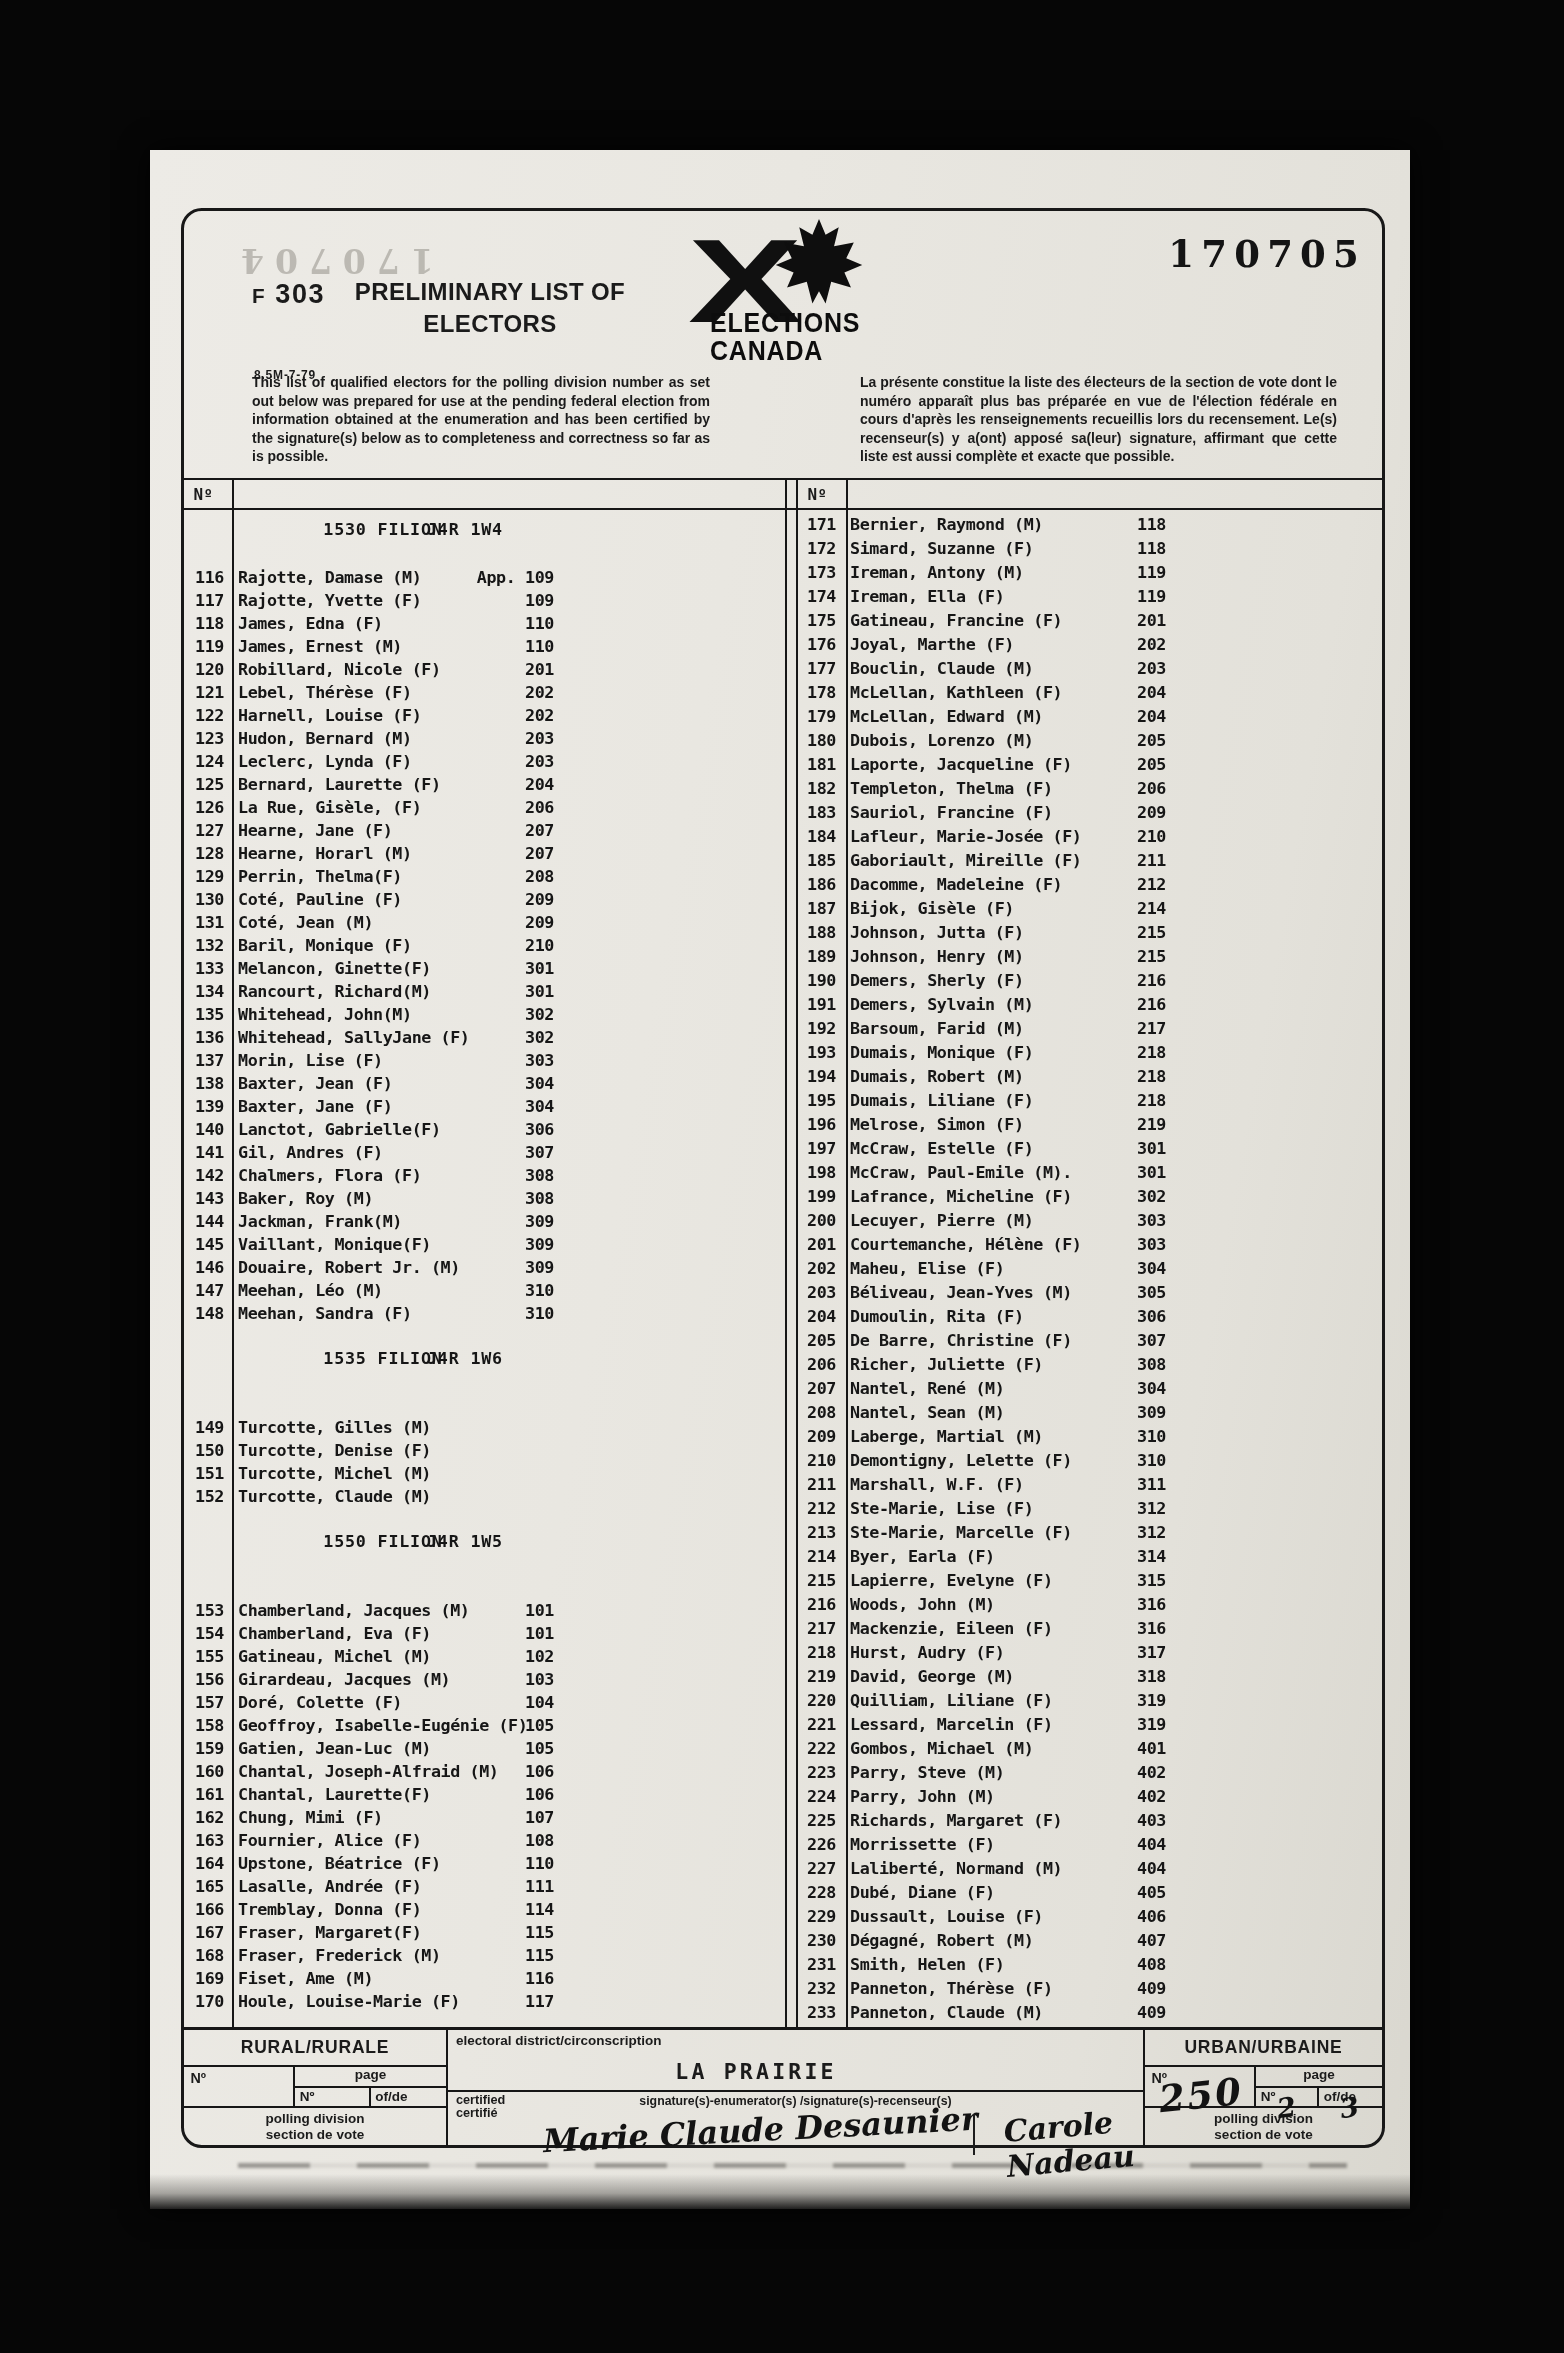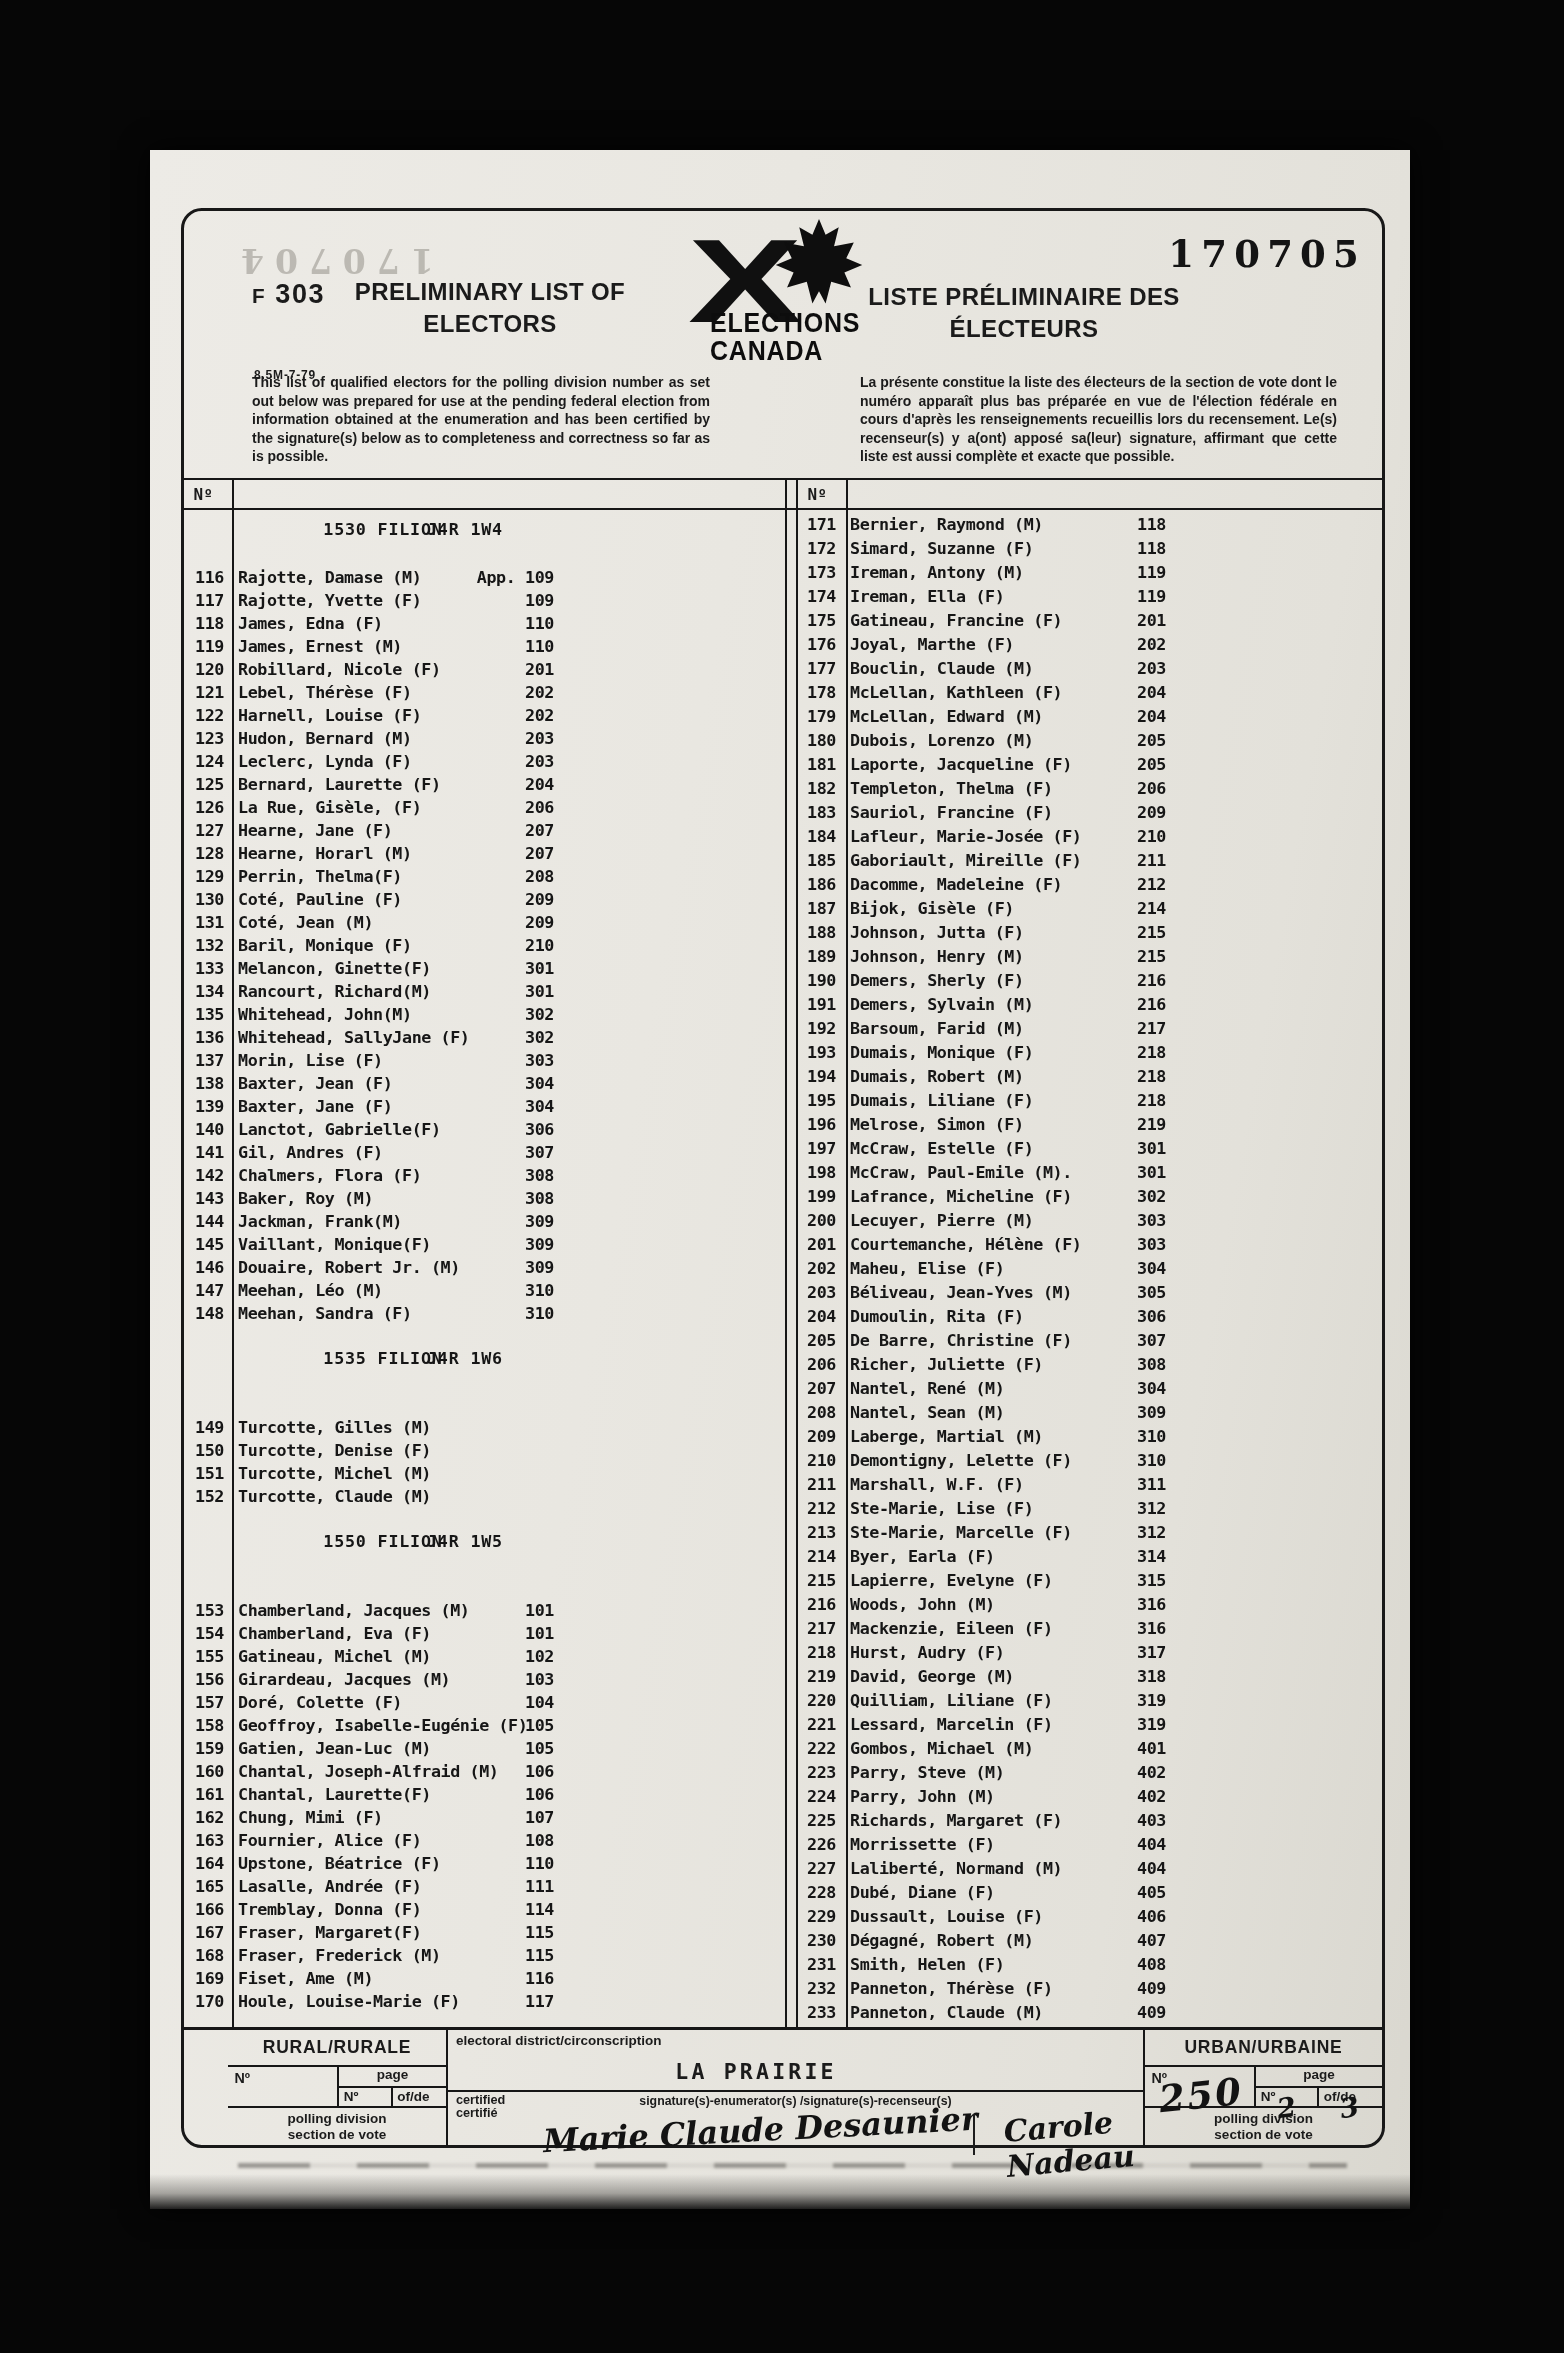--- a/index.html
+++ b/index.html
@@ -71,21 +71,21 @@
   .row .apt{position:absolute;left:239px;width:131px;text-align:right;}
   .row.address{height:24px;margin-top:22px;margin-bottom:45px;}
   .row.address.first{margin-top:4.8px;margin-bottom:24px;}
   .row.address .street{position:absolute;left:64px;width:270px;text-align:center;letter-spacing:0.8px;}
   .row.address .postal{position:absolute;left:243px;width:127px;text-align:left;letter-spacing:0.8px;}
 
   
   .footer{position:absolute;left:0;right:0;top:1819px;bottom:0;display:grid;
           grid-template-columns:264px 1fr 239px;font-weight:bold;}
   .sidebox{display:grid;grid-template-rows:37px 1fr 38px;}
-  .sidebox.rural{border-right:2.4px solid #161616;padding-left:44px;}
+  .sidebox.rural{border-right:2.4px solid #161616;}
   .sidebox.urban{border-left:2.4px solid #161616;}
   .sb-title{border-bottom:2.4px solid #161616;display:flex;align-items:center;
             justify-content:center;font-size:17.5px;letter-spacing:0.8px;}
   .sb-mid{display:grid;grid-template-columns:111px 1fr;border-bottom:2.4px solid #161616;}
   .sb-no{border-right:2.4px solid #161616;padding:3.2px 6.4px;font-size:14.3px;position:relative;}
   .sb-page{display:grid;grid-template-rows:20.7px 1fr;}
   .sb-page-label{border-bottom:2.4px solid #161616;text-align:center;font-size:13.5px;}
   .sb-page-cells{display:grid;grid-template-columns:1fr 1fr;}
   .sb-page-cells>div{padding:1.6px 4.8px;font-size:13.5px;position:relative;}
   .sb-page-cells>div:first-child{border-right:2.4px solid #161616;}
@@ -129,24 +129,20 @@
       <svg width="94" height="94" viewBox="0 0 100 100">
         <path fill="#0e0e0e" d="M50 2 L57 19 L71 11 L66 31 L87 27 L79 44 L96 51 L77 59 L84 75 L63 69 L57 92 L50 79 L43 92 L37 69 L16 75 L23 59 L4 51 L21 44 L13 27 L34 31 L29 11 L43 19 Z"></path>
       </svg>
       <div class="lt">
         <span>ELECTIONS</span><br>
         <span>CANADA</span>
       </div>
     </div>
 
     <div class="stamp">170705</div>
-    <div class="title-fr">
-      <span>LISTE PRÉLIMINAIRE DES</span><br>
-      <span>ÉLECTEURS</span>
-    </div>
     <div class="para fr">La présente constitue la liste des électeurs de la section de vote dont le numéro apparaît plus bas préparée en vue de l'élection fédérale en cours d'après les renseignements recueillis lors du recensement. Le(s) recenseur(s) y a(ont) apposé sa(leur) signature, affirmant que cette liste est aussi complète et exacte que possible.</div>
 
     <div class="hline band-top"></div>
     <div class="hline band-bot"></div>
     <div class="hline table-bot"></div>
     <div class="vline v-gutter-l"></div>
     <div class="vline v-col-a"></div>
     <div class="vline v-col-b"></div>
     <div class="vline v-gutter-r"></div>
     <div class="no-head l">Nº</div>

